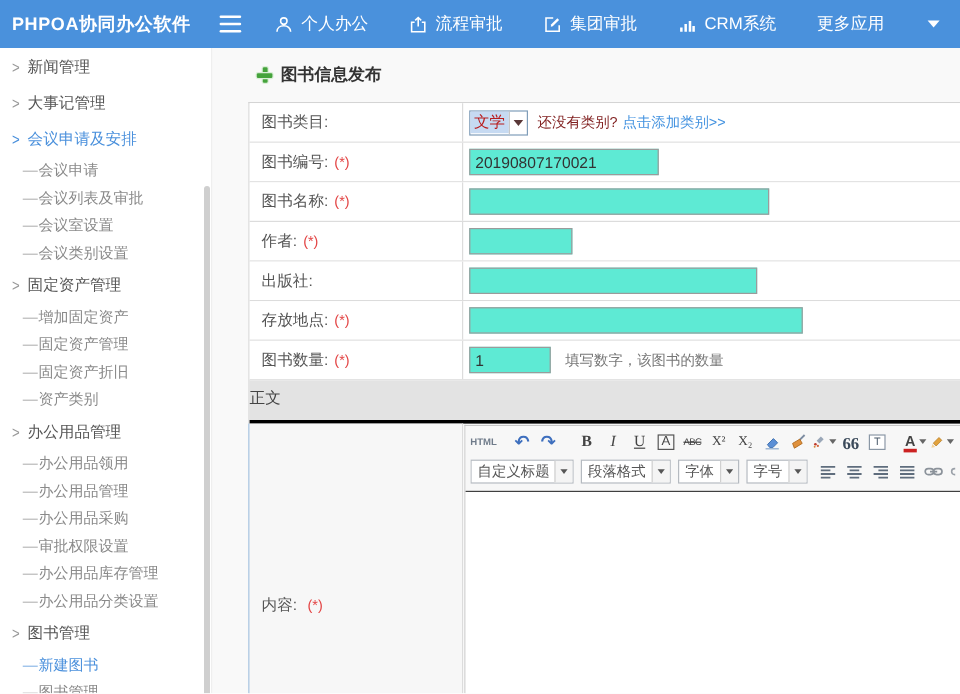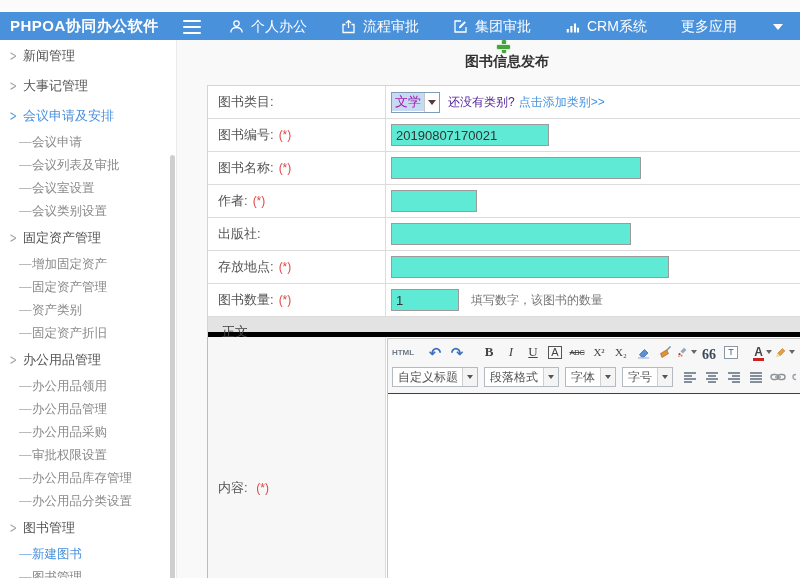--- a/index.html
+++ b/index.html
@@ -1,22 +1,22 @@
 <!DOCTYPE html>
 <html><head>
 <meta charset="utf-8">
 <style>
   * { margin:0; padding:0; box-sizing:border-box; }
   html,body { width:800px; height:578px; overflow:hidden; background:#fff;
     font-family:"Liberation Sans","DejaVu Sans",sans-serif; }
   .page { position:relative; width:800px; height:578px; overflow:hidden; background:#fbfbfb; }
 
   
-  .topbar { position:absolute; top:0; left:0; width:800px; height:29px;
-    background:#4a91dc; display:flex; align-items:center; color:#fff;margin-top:12px; }
+  .topbar { position:absolute; top:0; left:0; width:800px; height:40px;
+    background:#4a91dc; display:flex; align-items:center; color:#fff; }
   .logo { width:177px; padding-left:10px; font-size:15px; font-weight:bold; letter-spacing:0.5px; }
   .hamburger { width:18px; height:14px; margin-left:6px; margin-right:28px;
     display:flex; flex-direction:column; justify-content:space-between; cursor:pointer; }
   .hamburger i { display:block; height:2px; background:#fff; border-radius:1px; }
   .nav { display:flex; align-items:center; }
   .nav-item { display:flex; align-items:center; margin-right:34px; font-size:14px; cursor:pointer; white-space:nowrap; }
   .nav-item svg { margin-right:7px; }
   .caret-down { width:0; height:0; border-left:5px solid transparent; border-right:5px solid transparent;
     border-top:6px solid #fff; margin-left:2px; cursor:pointer; }
 
@@ -32,53 +32,53 @@
     cursor:pointer; white-space:nowrap; }
   .schild .dash { display:inline-block; width:13px; color:#b0b0b0; }
   .schild.active { color:#4a90dc; }
   .schild.active .dash { color:#7fb0e4; }
   .sb-scroll { position:absolute; top:115px; left:170px; width:5px; height:463px;
     background:#cfcfcf; border-radius:3px; }
 
   
   .main { position:absolute; top:40px; left:177px; width:623px; height:538px;
     background:#f9f9f9; overflow:hidden; }
-  .titlebar { height:45px; display:flex; align-items:center; padding-left:37px;flex-direction:column; }
+  .titlebar { height:45px; display:flex; align-items:center; padding-left:37px; }
   .plus-icon { position:relative; width:13px; height:13px; margin-right:7px; }
   .plus-icon::before { content:""; position:absolute; left:4.5px; top:0; width:4px; height:13px;
     background:#45a33c; border-radius:1px; box-shadow:0 0 0 1px #d9eed6; }
   .plus-icon::after { content:""; position:absolute; top:4.5px; left:0; width:13px; height:4px;
     background:#45a33c; border-radius:1px; box-shadow:0 0 0 1px #d9eed6; }
   .page-title { font-size:14px; font-weight:bold; color:#333; }
 
   
   .ftable { margin-left:30px; border:1px solid #d4d4d4; border-right:none; background:#fff; }
   .frow { display:flex; height:33px; border-bottom:1px solid #dcdcdc; background:#fff; }
   .flabel { width:178px; border-right:1px solid #dcdcdc; display:flex; align-items:center;
     padding-left:10px; font-size:13px; color:#555; white-space:nowrap; }
   .req { color:#e34545; margin-left:5px; font-size:12px; }
   .ffield { flex:1; display:flex; align-items:center; padding-left:5px; overflow:hidden; }
   .txt { height:22px; border:1px solid #9b9b9b; background:#5eead4; font-size:13px; color:#333;
     padding:0 4px; font-family:inherit; }
   .in-no{width:158px} .in-name{width:250px} .in-author{width:86px}
   .in-pub{width:240px} .in-loc{width:278px} .in-qty{width:68px}
   .hint { margin-left:12px; font-size:12px; color:#777; }
-  .note { margin-left:8px; font-size:12px; color:#4c1d95; }
+  .note { margin-left:8px; font-size:12px; color:#7f1d1d; }
   .add-link { margin-left:4px; font-size:12px; color:#4493e0; text-decoration:none; cursor:pointer; }
 
   .fakeselect { display:flex; align-items:center; height:21px; border:1px solid #7f9db9;
     background:#fff; cursor:pointer; }
-  .fakeselect .selval { padding:0 3px; font-size:13px; color:#a21caf; background:#c6daf2; }
+  .fakeselect .selval { padding:0 3px; font-size:13px; color:#b91c1c; background:#c6daf2; }
   .fakeselect .selarrow { width:15px; height:100%; display:flex; align-items:center; justify-content:center;
     border-left:1px solid #c8c8c8; }
   .fakeselect .selarrow i { width:0; height:0; border-left:4px solid transparent;
     border-right:4px solid transparent; border-top:5px solid #5a3838; }
 
-  .section-row { height:20px; line-height:29px; background:#e3e3e3; border-bottom:5px solid #000000;
-    padding-left:14px; font-size:13px; color:#444; }
+  .section-row { height:36px; line-height:29px; background:#e3e3e3; border-bottom:3px solid #000000;
+    font-size:13px; color:#444; }
 
   .content-row { display:flex; height:400px; border-left:1px solid #9fc3e8; margin-left:-1px; }
   .content-label { width:178px; background:#f7f7f7; border-right:1px solid #dcdcdc;
     padding:142px 0 0 10px; font-size:13px; color:#555; white-space:nowrap; }
 
   
   .editor { flex:1; display:flex; flex-direction:column; border:1px solid #c6c6c6; border-right:none;
     margin:1px 0 0 1px; background:#fff; min-width:0; }
   .toolbar { background:#f7f7f7; border-bottom:1px solid #404040; padding:2px 4px 3px 4px; }
   .tb-row { display:flex; align-items:center; height:22px; white-space:nowrap; overflow:hidden; }
@@ -185,24 +185,24 @@
     <div class="sgroup">
       <span class="chev">&gt;</span><span>固定资产管理</span>
     </div>
     <div class="schild">
       <span class="dash">—</span><span>增加固定资产</span>
     </div>
     <div class="schild">
       <span class="dash">—</span><span>固定资产管理</span>
     </div>
     <div class="schild">
+      <span class="dash">—</span><span>固定资产折旧</span>
+    </div>
+    <div class="schild">
       <span class="dash">—</span><span>资产类别</span>
-    </div>
-    <div class="schild">
-      <span class="dash">—</span><span>固定资产折旧</span>
     </div>
     <div class="sgroup">
       <span class="chev">&gt;</span><span>办公用品管理</span>
     </div>
     <div class="schild">
       <span class="dash">—</span><span>办公用品领用</span>
     </div>
     <div class="schild">
       <span class="dash">—</span><span>办公用品管理</span>
     </div>

